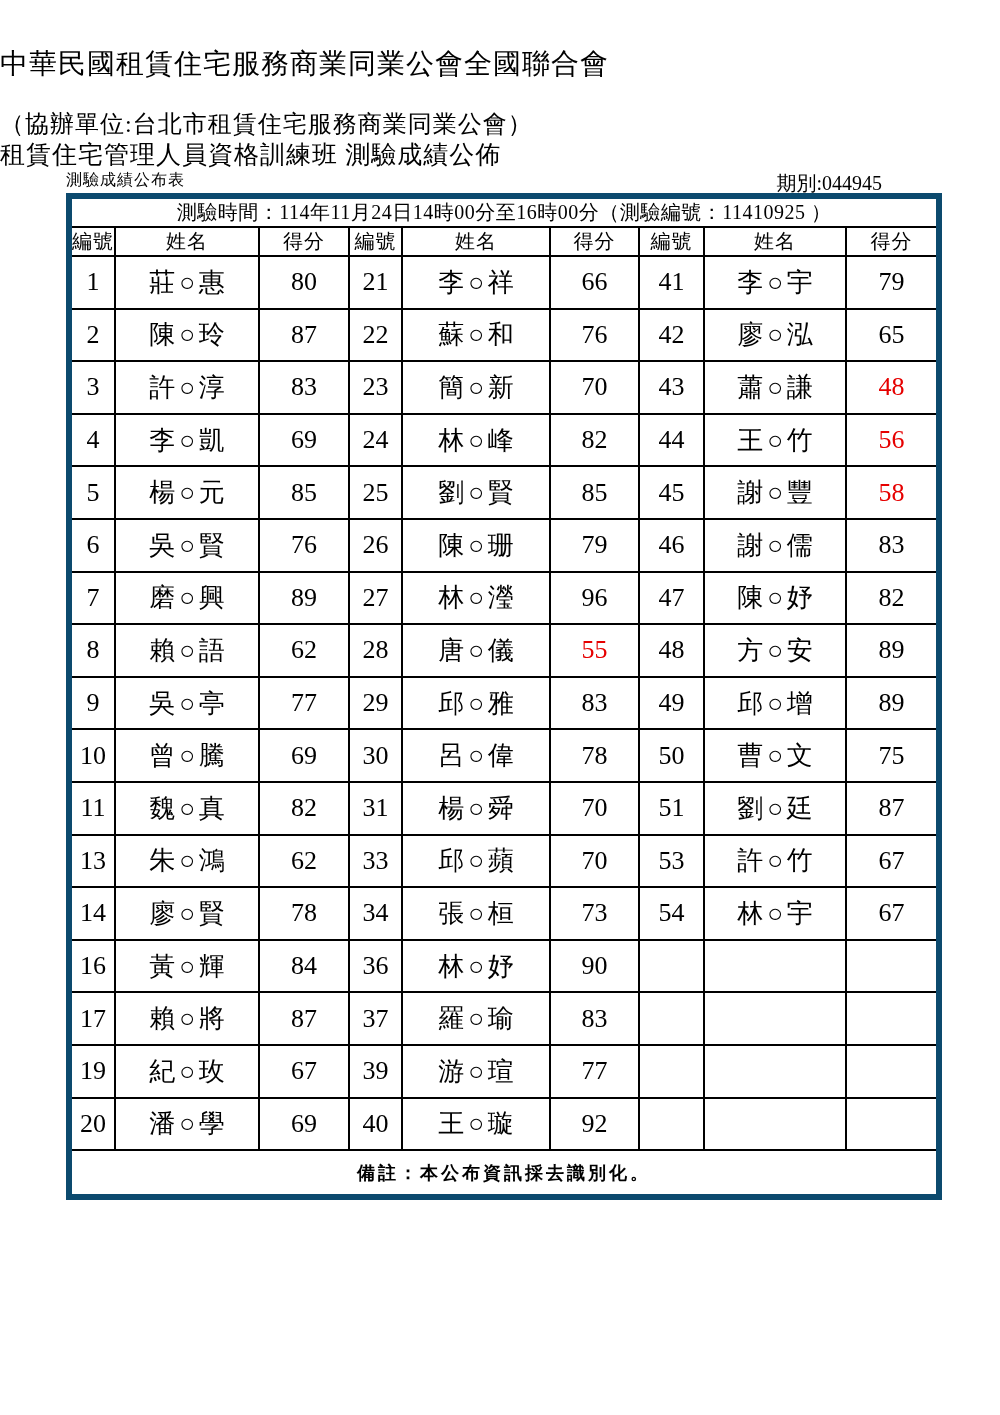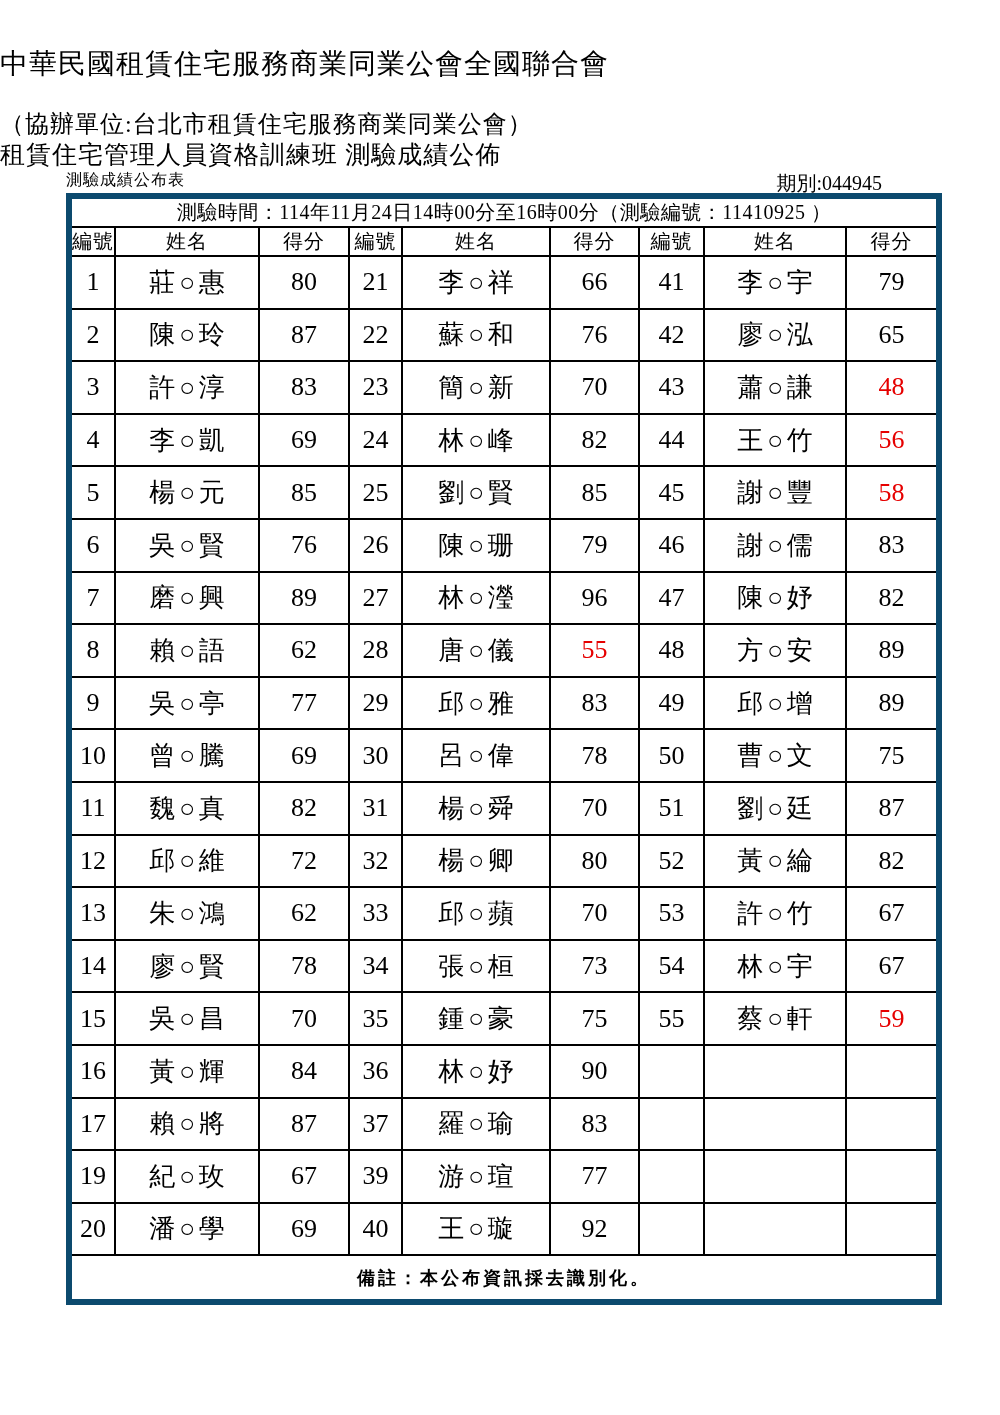--- a/index.html
+++ b/index.html
@@ -227,31 +227,20 @@
         <td class="c-name">魏○真</td>
         <td class="c-score">82</td>
         <td class="c-no">31</td>
         <td class="c-name">楊○舜</td>
         <td class="c-score">70</td>
         <td class="c-no">51</td>
         <td class="c-name">劉○廷</td>
         <td class="c-score">87</td>
       </tr>
       <tr class="data-row">
-        <td class="c-no">12</td>
-        <td class="c-name">邱○維</td>
-        <td class="c-score">72</td>
-        <td class="c-no">32</td>
-        <td class="c-name">楊○卿</td>
-        <td class="c-score">80</td>
-        <td class="c-no">52</td>
-        <td class="c-name">黃○綸</td>
-        <td class="c-score">82</td>
-      </tr>
-      <tr class="data-row">
         <td class="c-no">13</td>
         <td class="c-name">朱○鴻</td>
         <td class="c-score">62</td>
         <td class="c-no">33</td>
         <td class="c-name">邱○蘋</td>
         <td class="c-score">70</td>
         <td class="c-no">53</td>
         <td class="c-name">許○竹</td>
         <td class="c-score">67</td>
       </tr>
@@ -260,31 +249,20 @@
         <td class="c-name">廖○賢</td>
         <td class="c-score">78</td>
         <td class="c-no">34</td>
         <td class="c-name">張○桓</td>
         <td class="c-score">73</td>
         <td class="c-no">54</td>
         <td class="c-name">林○宇</td>
         <td class="c-score">67</td>
       </tr>
       <tr class="data-row">
-        <td class="c-no">15</td>
-        <td class="c-name">吳○昌</td>
-        <td class="c-score">70</td>
-        <td class="c-no">35</td>
-        <td class="c-name">鍾○豪</td>
-        <td class="c-score">75</td>
-        <td class="c-no">55</td>
-        <td class="c-name">蔡○軒</td>
-        <td class="c-score fail">59</td>
-      </tr>
-      <tr class="data-row">
         <td class="c-no">16</td>
         <td class="c-name">黃○輝</td>
         <td class="c-score">84</td>
         <td class="c-no">36</td>
         <td class="c-name">林○妤</td>
         <td class="c-score">90</td>
         <td class="c-no"></td>
         <td class="c-name"></td>
         <td class="c-score"></td>
       </tr>

